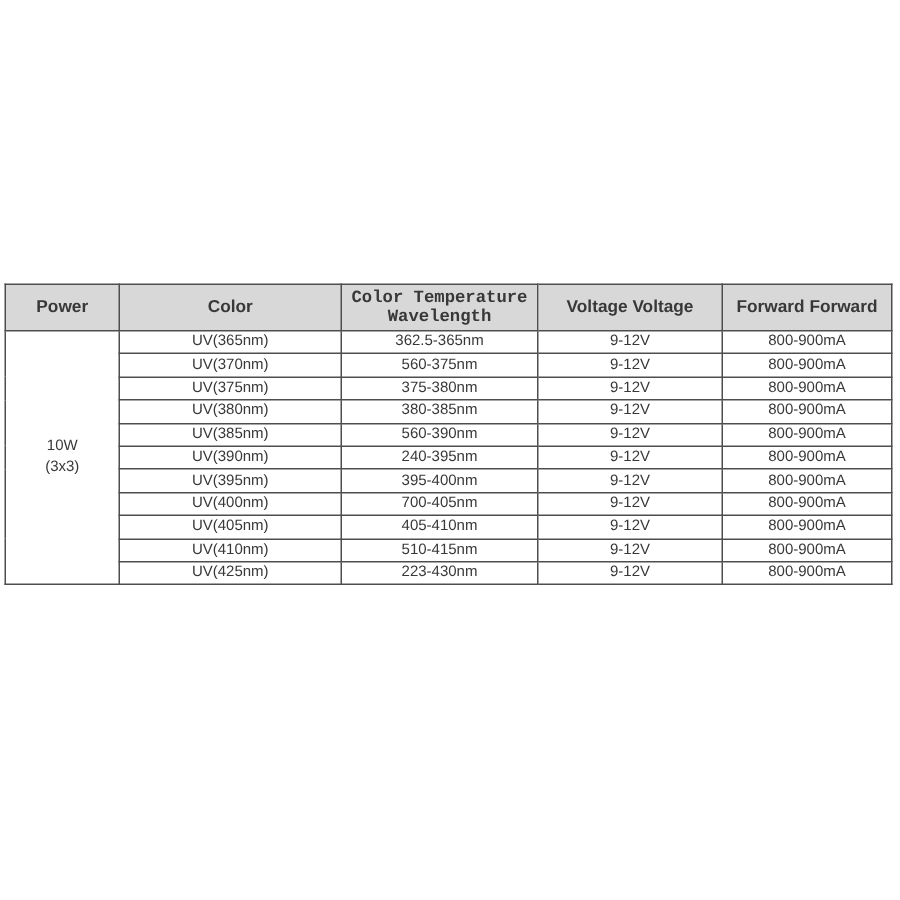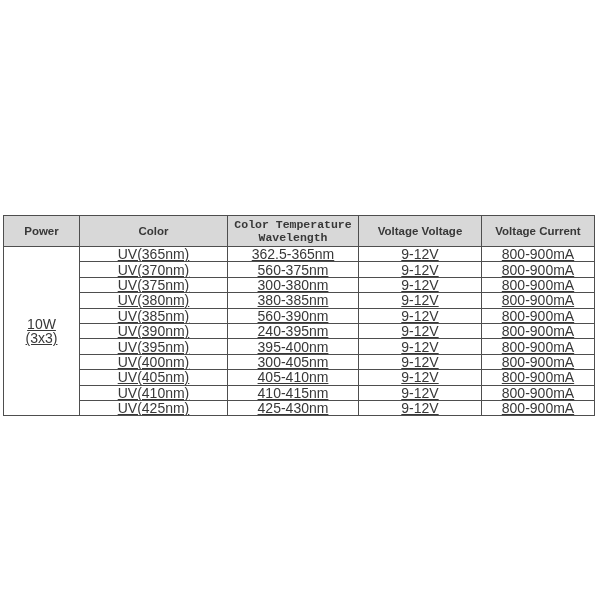--- a/index.html
+++ b/index.html
@@ -7,21 +7,21 @@
     padding: 0;
     width: 600px;
     height: 600px;
     background: var(--page-bg, #ffffff);
     font-family: "Liberation Sans", sans-serif;
     overflow: hidden;
   }
   .spec-table {
     position: absolute;
     left: 3px;
-    top: 215px;
+    top: 189px;
     width: 591px;
     border-collapse: collapse;
     table-layout: fixed;
   }
   .spec-table th,
   .spec-table td {
     border: 1px solid var(--border-color, #4e4e4e);
     text-align: center;
     vertical-align: middle;
     color: var(--text-color, #383838);
@@ -31,25 +31,24 @@
   }
   .spec-table thead th {
     background: var(--header-bg, #d8d8d8);
     font-size: 11.5px;
     font-weight: bold;
     height: 30px;
     line-height: 13px;
   }
   .spec-table tbody td {
     background: var(--cell-bg, #ffffff);
-    font-size: 14px;
+    font-size: 10px;
     font-weight: normal;
     height: 14.4px;
     line-height: 14px;
-    text-decoration: underline;
   }
   .power-cell div {
     line-height: 14px;
     text-align: center;
   }
   .hdr-line {
     display: block;
     font-family: Liberation Mono, monospace;
   }
 </style>
@@ -66,21 +65,21 @@
   </colgroup>
   <thead>
     <tr>
       <th>Power</th>
       <th>Color</th>
       <th>
         <span class="hdr-line">Color Temperature</span>
         <span class="hdr-line">Wavelength</span>
       </th>
       <th>Voltage Voltage</th>
-      <th>Voltage Current</th>
+      <th>Forward Forward</th>
     </tr>
   </thead>
   <tbody>
     <tr>
       <td class="power-cell" rowspan="11">
         <div>10W</div>
         <div>(3x3)</div>
       </td>
       <td>UV(365nm)</td>
       <td>362.5-365nm</td>
@@ -88,21 +87,21 @@
       <td>800-900mA</td>
     </tr>
     <tr>
       <td>UV(370nm)</td>
       <td>560-375nm</td>
       <td>9-12V</td>
       <td>800-900mA</td>
     </tr>
     <tr>
       <td>UV(375nm)</td>
-      <td>300-380nm</td>
+      <td>375-380nm</td>
       <td>9-12V</td>
       <td>800-900mA</td>
     </tr>
     <tr>
       <td>UV(380nm)</td>
       <td>380-385nm</td>
       <td>9-12V</td>
       <td>800-900mA</td>
     </tr>
     <tr>
@@ -118,36 +117,36 @@
       <td>800-900mA</td>
     </tr>
     <tr>
       <td>UV(395nm)</td>
       <td>395-400nm</td>
       <td>9-12V</td>
       <td>800-900mA</td>
     </tr>
     <tr>
       <td>UV(400nm)</td>
-      <td>300-405nm</td>
+      <td>700-405nm</td>
       <td>9-12V</td>
       <td>800-900mA</td>
     </tr>
     <tr>
       <td>UV(405nm)</td>
       <td>405-410nm</td>
       <td>9-12V</td>
       <td>800-900mA</td>
     </tr>
     <tr>
       <td>UV(410nm)</td>
-      <td>410-415nm</td>
+      <td>510-415nm</td>
       <td>9-12V</td>
       <td>800-900mA</td>
     </tr>
     <tr>
       <td>UV(425nm)</td>
-      <td>425-430nm</td>
+      <td>223-430nm</td>
       <td>9-12V</td>
       <td>800-900mA</td>
     </tr>
   </tbody>
 </table>
 
 </body></html>

